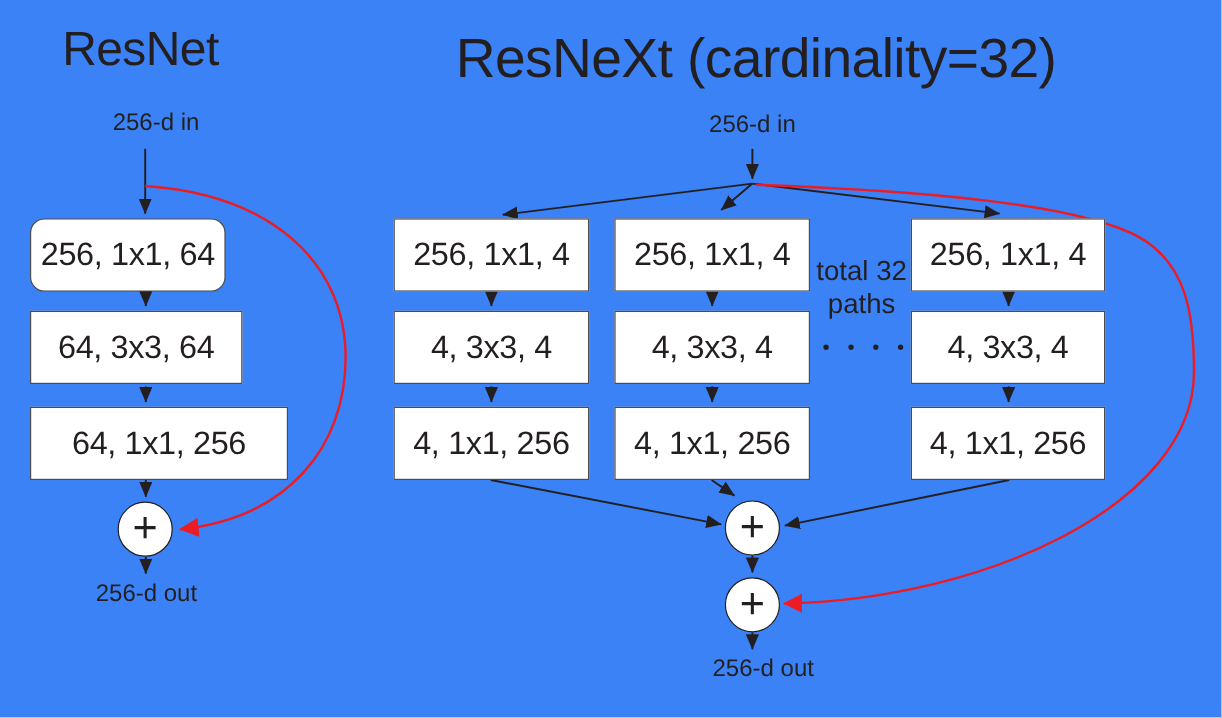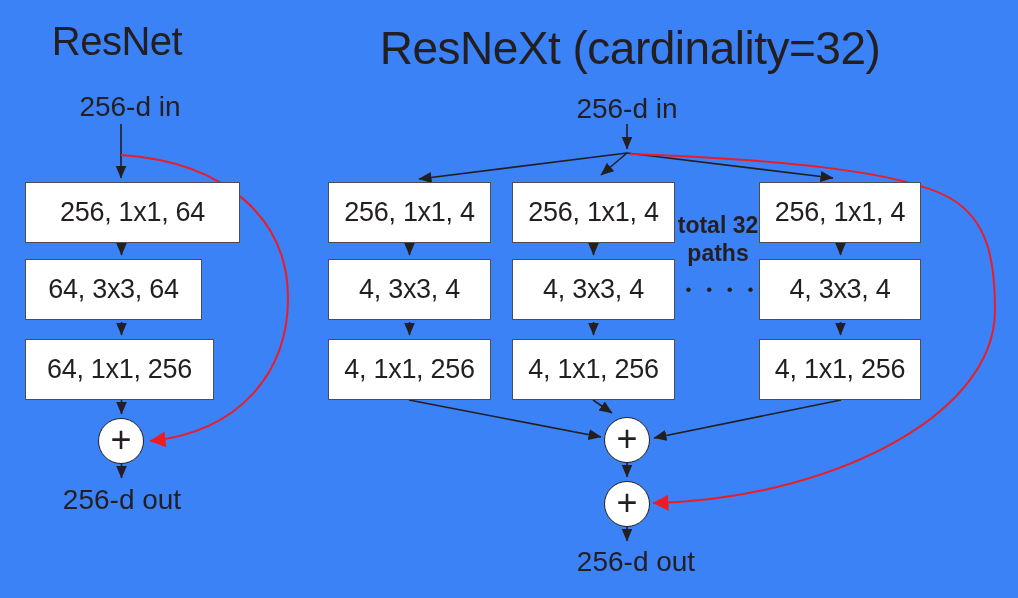--- a/index.html
+++ b/index.html
@@ -3,33 +3,33 @@
 <meta charset="utf-8">
 <style>
   html,body{margin:0;padding:0;background:#fff;}
   .fig{
     position:relative;width:1018px;height:598px;background:#3b82f6;
     font-family:"Liberation Sans", sans-serif;color:#231f20;overflow:hidden;
   }
   .fig svg.wires{position:absolute;left:0;top:0;width:1018px;height:598px;}
   .title{position:absolute;font-size:40px;white-space:nowrap;transform:translateX(-50%);letter-spacing:-0.5px;}
   .title.rx{font-size:46px;}
-  .lbl{position:absolute;font-size:28px;white-space:nowrap;transform:translateX(-50%);}
+  .lbl{position:absolute;font-size:20px;white-space:nowrap;transform:translateX(-50%);}
   .box{
     position:absolute;height:61px;box-sizing:border-box;background:#fff;
     border:1.6px solid #4d4d4f;display:flex;align-items:center;justify-content:center;
     font-size:27px;letter-spacing:-0.3px;white-space:nowrap;
   }
   .sum{
     position:absolute;width:46px;height:46px;box-sizing:border-box;background:#fff;
     border:1.5px solid #231f20;border-radius:50%;
     display:flex;align-items:center;justify-content:center;
     font-size:36px;font-weight:400;line-height:1;padding-bottom:3px;
   }
-  .note{position:absolute;font-size:23px;line-height:28px;text-align:center;transform:translateX(-50%);white-space:nowrap;font-weight:bold;}
+  .note{position:absolute;font-size:23px;line-height:28px;text-align:center;transform:translateX(-50%);white-space:nowrap;}
   .dots{position:absolute;font-size:17px;letter-spacing:5px;transform:translateX(-50%);white-space:nowrap;}
 </style>
 </head>
 <body>
 
 <div class="fig">
 
   <svg class="wires" viewBox="0 0 1018 598">
     <defs>
       <marker id="ab" markerUnits="userSpaceOnUse" markerWidth="14" markerHeight="12" refX="12.5" refY="5.5" orient="auto">
@@ -69,23 +69,23 @@
       <path d="M627 463 L627 477" marker-end="url(#ab)"></path>
       <path d="M627 527 L627 541" marker-end="url(#ab)"></path>
     </g>
     <path d="M630 154 C770 159 900 170 950 198 C988 220 995 260 995 310 C995 420 820 500 653 503" stroke="#ed1c24" stroke-width="2" fill="none" marker-end="url(#ar)"></path>
   </svg>
 
   <div>
     <div class="title" style="left:117px;top:19px;">ResNet</div>
     <div class="lbl" style="left:130px;top:91px;">256-d in</div>
 
-    <div class="box" style="left:25px;top:182px;width:215px;">256, 1x1, 64</div>
+    <div class="box" style="left:25px;top:182px;width:163px;border-radius:12px;">256, 1x1, 64</div>
     <div class="box" style="left:25px;top:259px;width:177px;">64, 3x3, 64</div>
-    <div class="box" style="left:25px;top:339px;width:189px;">64, 1x1, 256</div>
+    <div class="box" style="left:25px;top:339px;width:215px;">64, 1x1, 256</div>
 
     <div class="sum" style="left:98px;top:418px;">+</div>
 
     <div class="lbl" style="left:122px;top:484px;">256-d out</div>
   </div>
 
   <div>
     <div class="title rx" style="left:630px;top:21px;">ResNeXt (cardinality=32)</div>
     <div class="lbl" style="left:627px;top:93px;">256-d in</div>
 

